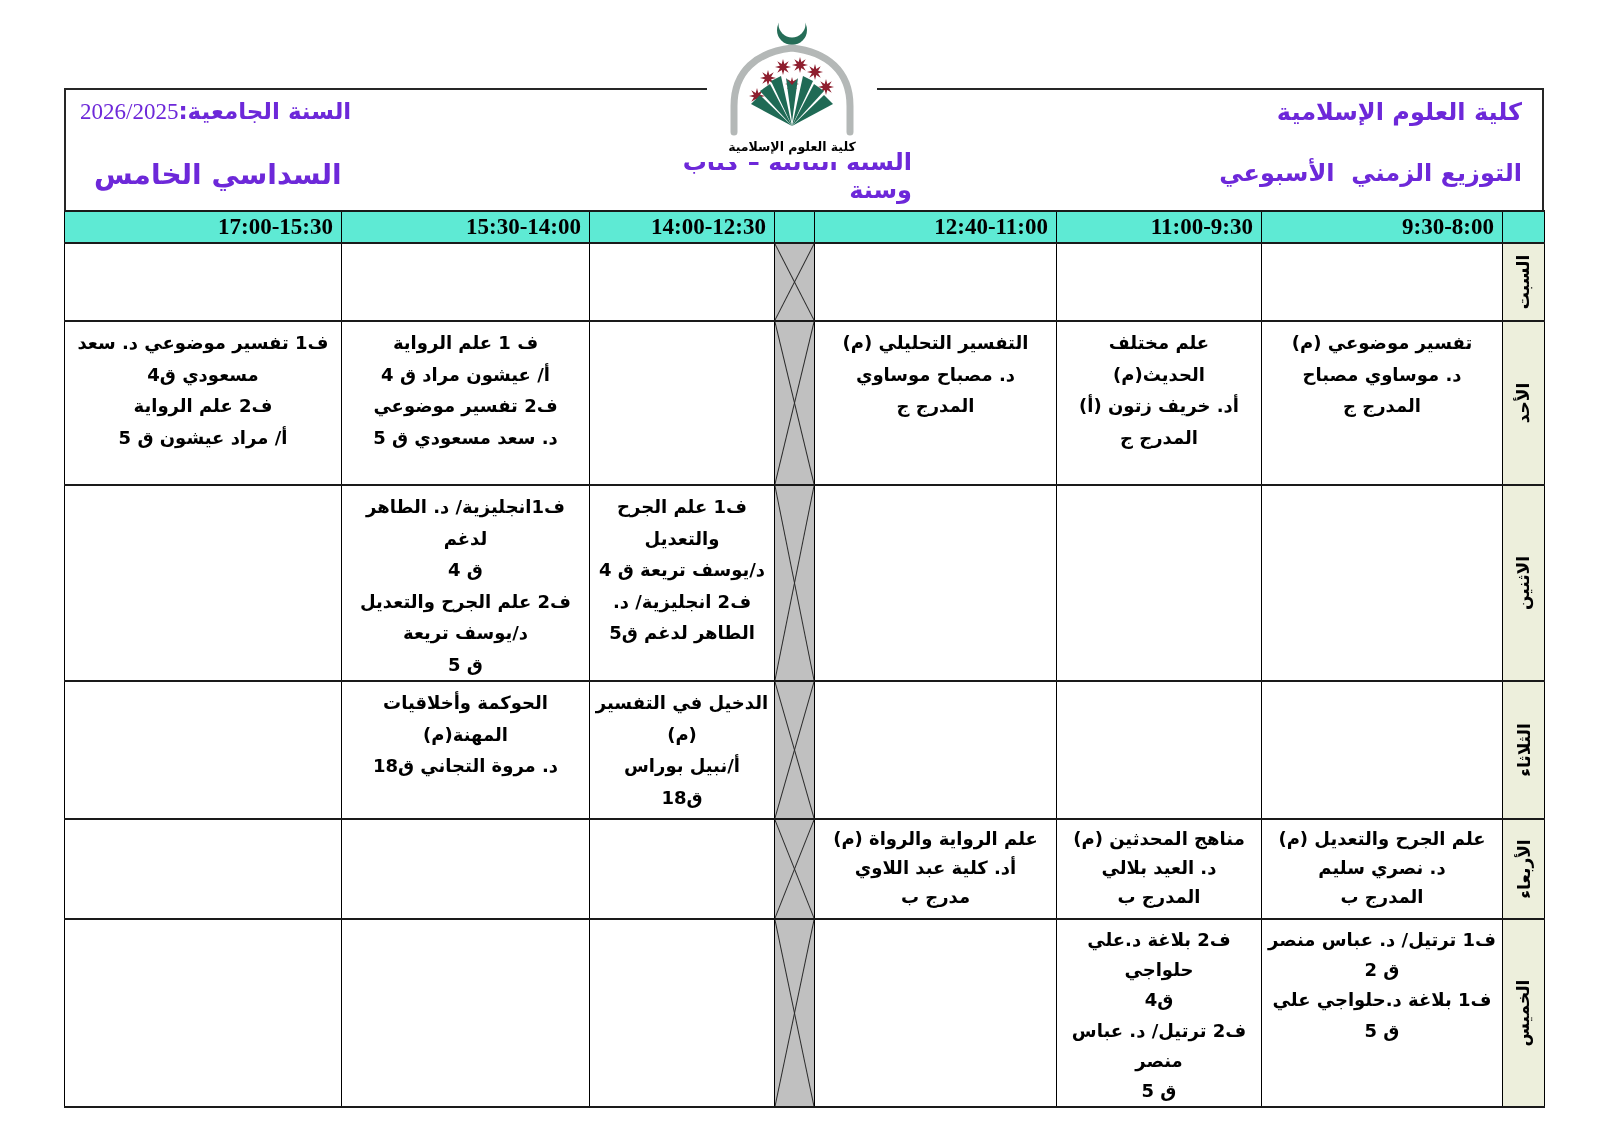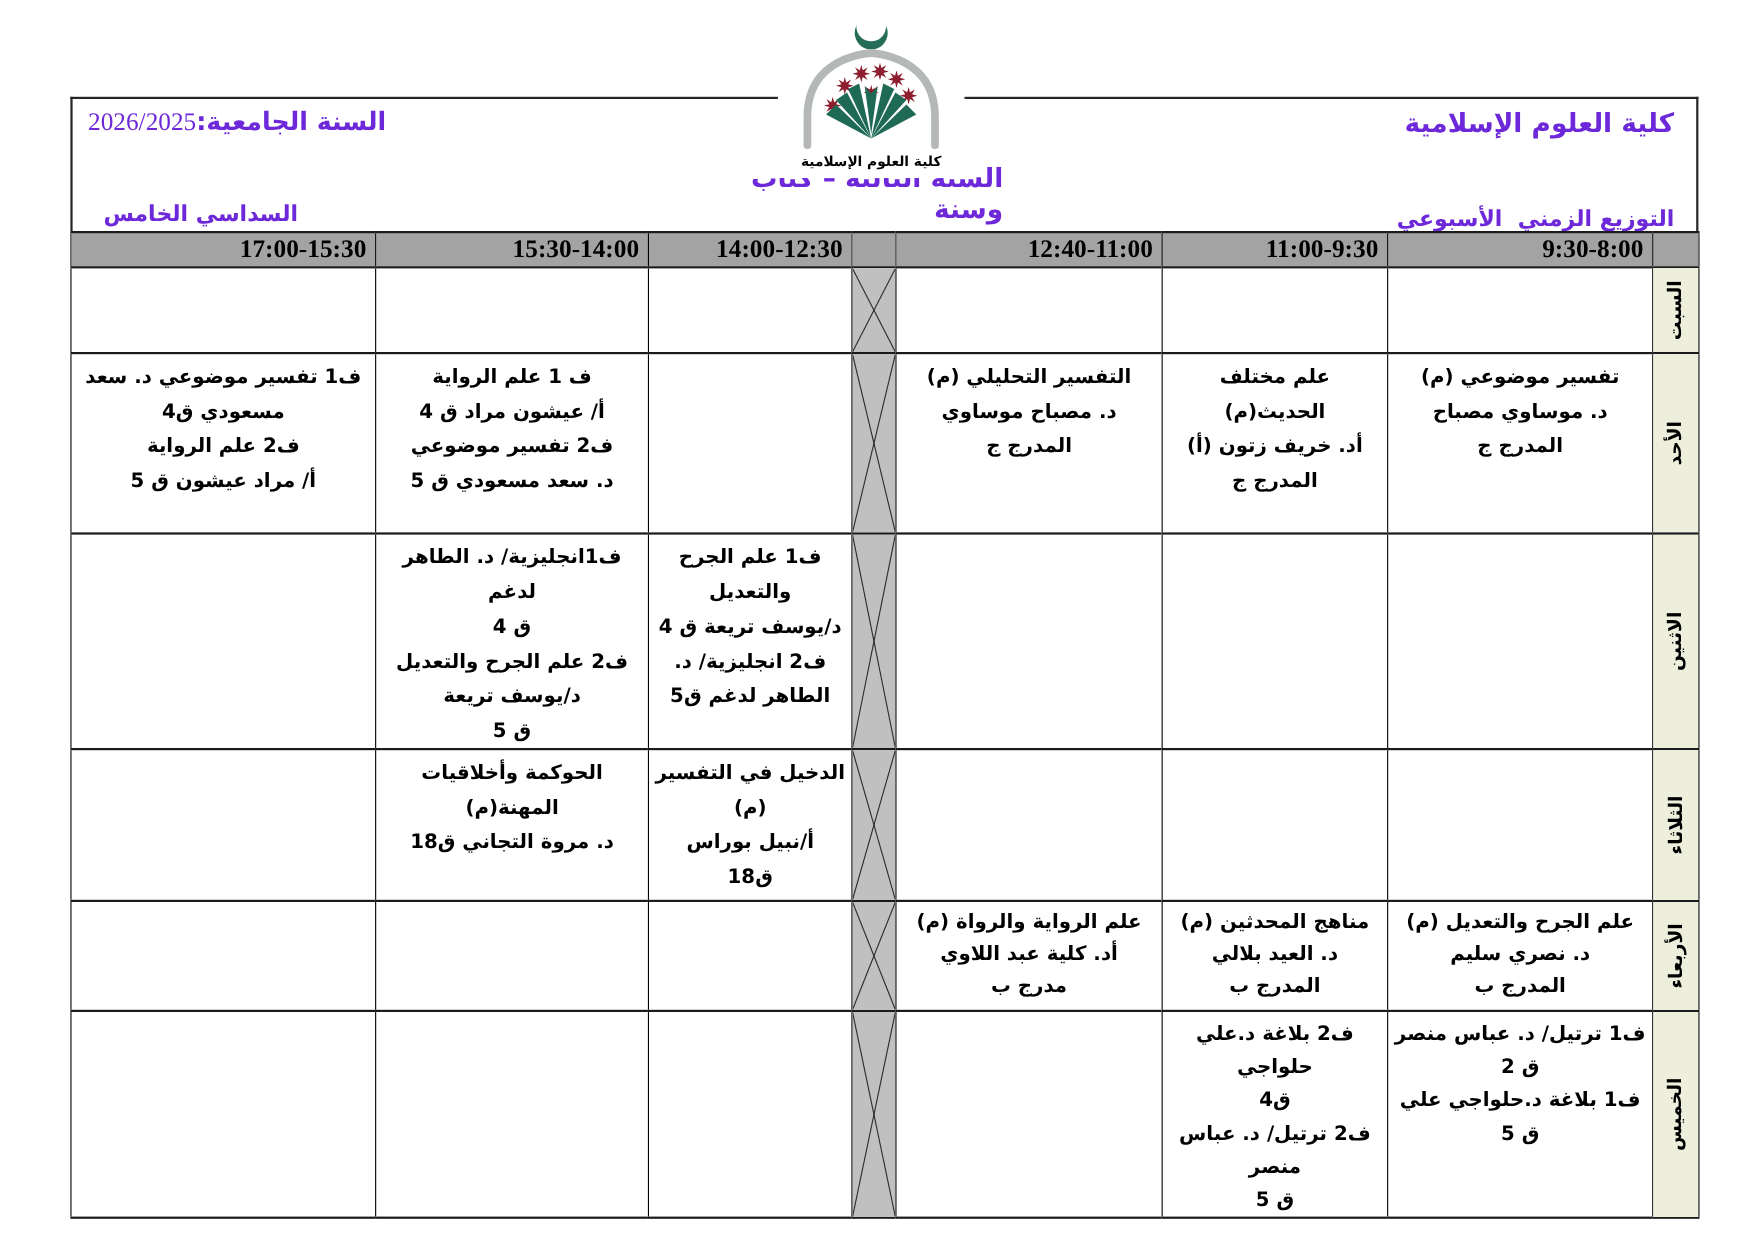--- a/index.html
+++ b/index.html
@@ -7,38 +7,38 @@
     width:1600px;height:1131px;background:#ffffff;position:relative;
     font-family:"DejaVu Sans",sans-serif;direction:rtl;overflow:hidden;
   }
   
   .header-box{
     position:absolute;left:64px;top:88px;width:1480px;height:122px;
     border:2px solid #262626;border-bottom:none;box-sizing:border-box;
   }
   .hdr-text{position:absolute;font-weight:bold;color:#6d28d9;white-space:pre-wrap;}
   .faculty-name{top:8px;right:20px;font-size:24px;}
-  .sched-title{bottom:0;right:20px;font-size:20px;}
+  .sched-title{bottom:23px;right:20px;font-size:24px;}
   .acad-year{top:8px;left:14px;font-size:23px;direction:rtl;}
   .acad-year .val{font-family:"Liberation Serif",serif;font-weight:400;font-size:23px;}
-  .semester{bottom:4px;left:28px;font-size:20px;}
+  .semester{bottom:19px;left:28px;font-size:28px;}
   .program{bottom:6px;left:546px;width:300px;text-align:right;font-size:24px;}
   
   .logo{position:absolute;left:707px;top:10px;width:170px;height:152px;z-index:3;}
   
   table.tt{
     position:absolute;left:64px;top:210px;width:1480px;
     border-collapse:collapse;table-layout:fixed;z-index:2;
   }
   table.tt td{
     border:1px solid #000;border-top:2px solid #1a1a1a;border-bottom:2px solid #1a1a1a;
     box-sizing:border-box;overflow:hidden;
   }
   .th-time{
-    background:#a3a3a3;height:28px;vertical-align:middle;
+    background:#5eead4;height:28px;vertical-align:middle;
     font-family:"Liberation Serif",serif;font-weight:bold;font-size:23px;
     text-align:right;padding:0 8px;white-space:nowrap;
   }
   .td-cell{
     background:#ffffff;vertical-align:top;text-align:center;
     font-size:18px;font-weight:bold;line-height:1.75;
     white-space:pre-line;padding:5px 4px 0 4px;color:#000;
   }
   tr.r-wed .td-cell{line-height:1.6;}
   tr.r-thu .td-cell{line-height:1.68;}

